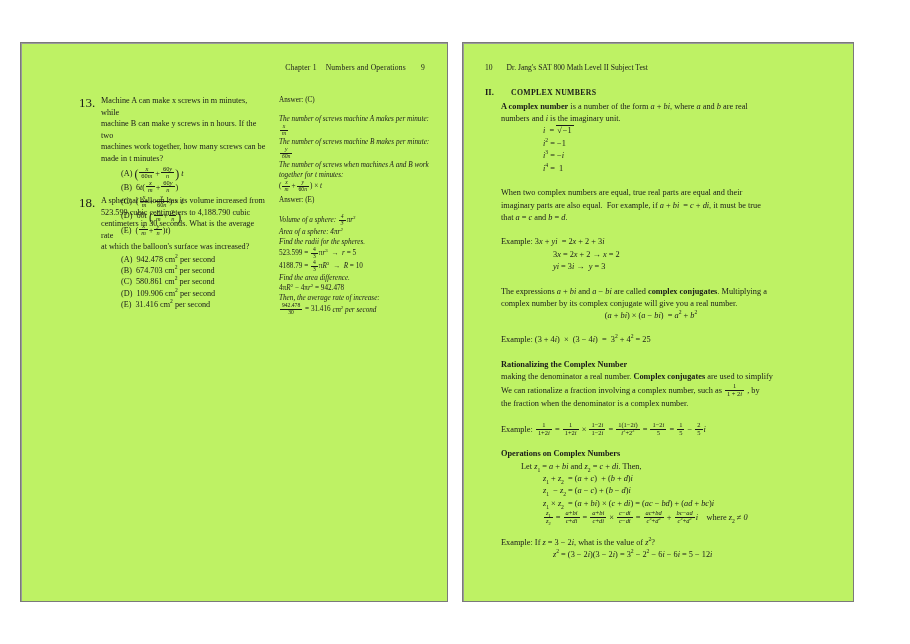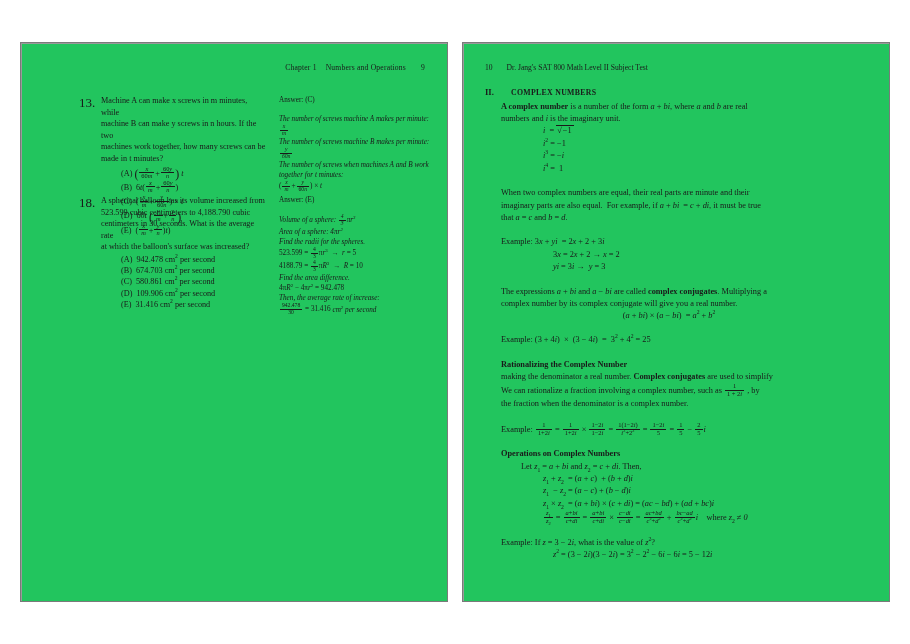--- a/index.html
+++ b/index.html
@@ -16,28 +16,28 @@
   }
   .spread {
     position: relative;
     width: 910px;
     height: 644px;
   }
   .page {
     position: absolute;
     top: 42px;
     height: 560px;
-    background: #22c55e;
+    background: #bef264;
     border: 1px solid #7a7a7a;
     box-shadow: 1px 1px 0 0 #9a9a9a inset;
     box-sizing: border-box;
     overflow: hidden;
   }
   .page-left  { left: 20px;  width: 428px; }
-  .page-right { left: 462px; width: 428px; }
+  .page-right { left: 462px; width: 392px; }
 
   
   .running-head {
     position: absolute;
     top: 20px;
     right: 22px;
     font-size: 7.6px;
     letter-spacing: .2px;
     white-space: nowrap;
   }
@@ -260,21 +260,21 @@
       <div class="indent1">
         <div class="eqline"><i>i</i> &nbsp;= <span class="sqrt">√<span class="sqrt">−1</span></span></div>
         <div class="eqline"><i>i</i><sup>2</sup> = −1</div>
         <div class="eqline"><i>i</i><sup>3</sup> = −<i>i</i></div>
         <div class="eqline"><i>i</i><sup>4</sup> = &nbsp;1</div>
       </div>
 
       <div class="spacer"></div>
 
       <div class="para">
-        <div>When two complex numbers are equal, their real parts are minute and their</div>
+        <div>When two complex numbers are equal, true real parts are equal and their</div>
         <div>imaginary parts are also equal.&nbsp; For example, if <i>a</i> + <i>bi</i> &nbsp;= <i>c</i> + <i>di</i>, it must be true</div>
         <div>that <i>a</i> = <i>c</i> and <i>b</i> = <i>d</i>.</div>
       </div>
 
       <div class="spacer"></div>
 
       <div>
         <div class="eqline"><span class="ex-label">Example:</span> 3<i>x</i> + <i>yi</i> &nbsp;= 2<i>x</i> + 2 + 3<i>i</i></div>
         <div class="eqline indent3">3<i>x</i> = 2<i>x</i> + 2 → <i>x</i> = 2</div>
         <div class="eqline indent3"><i>yi</i> = 3<i>i</i> → &nbsp;<i>y</i> = 3</div>

